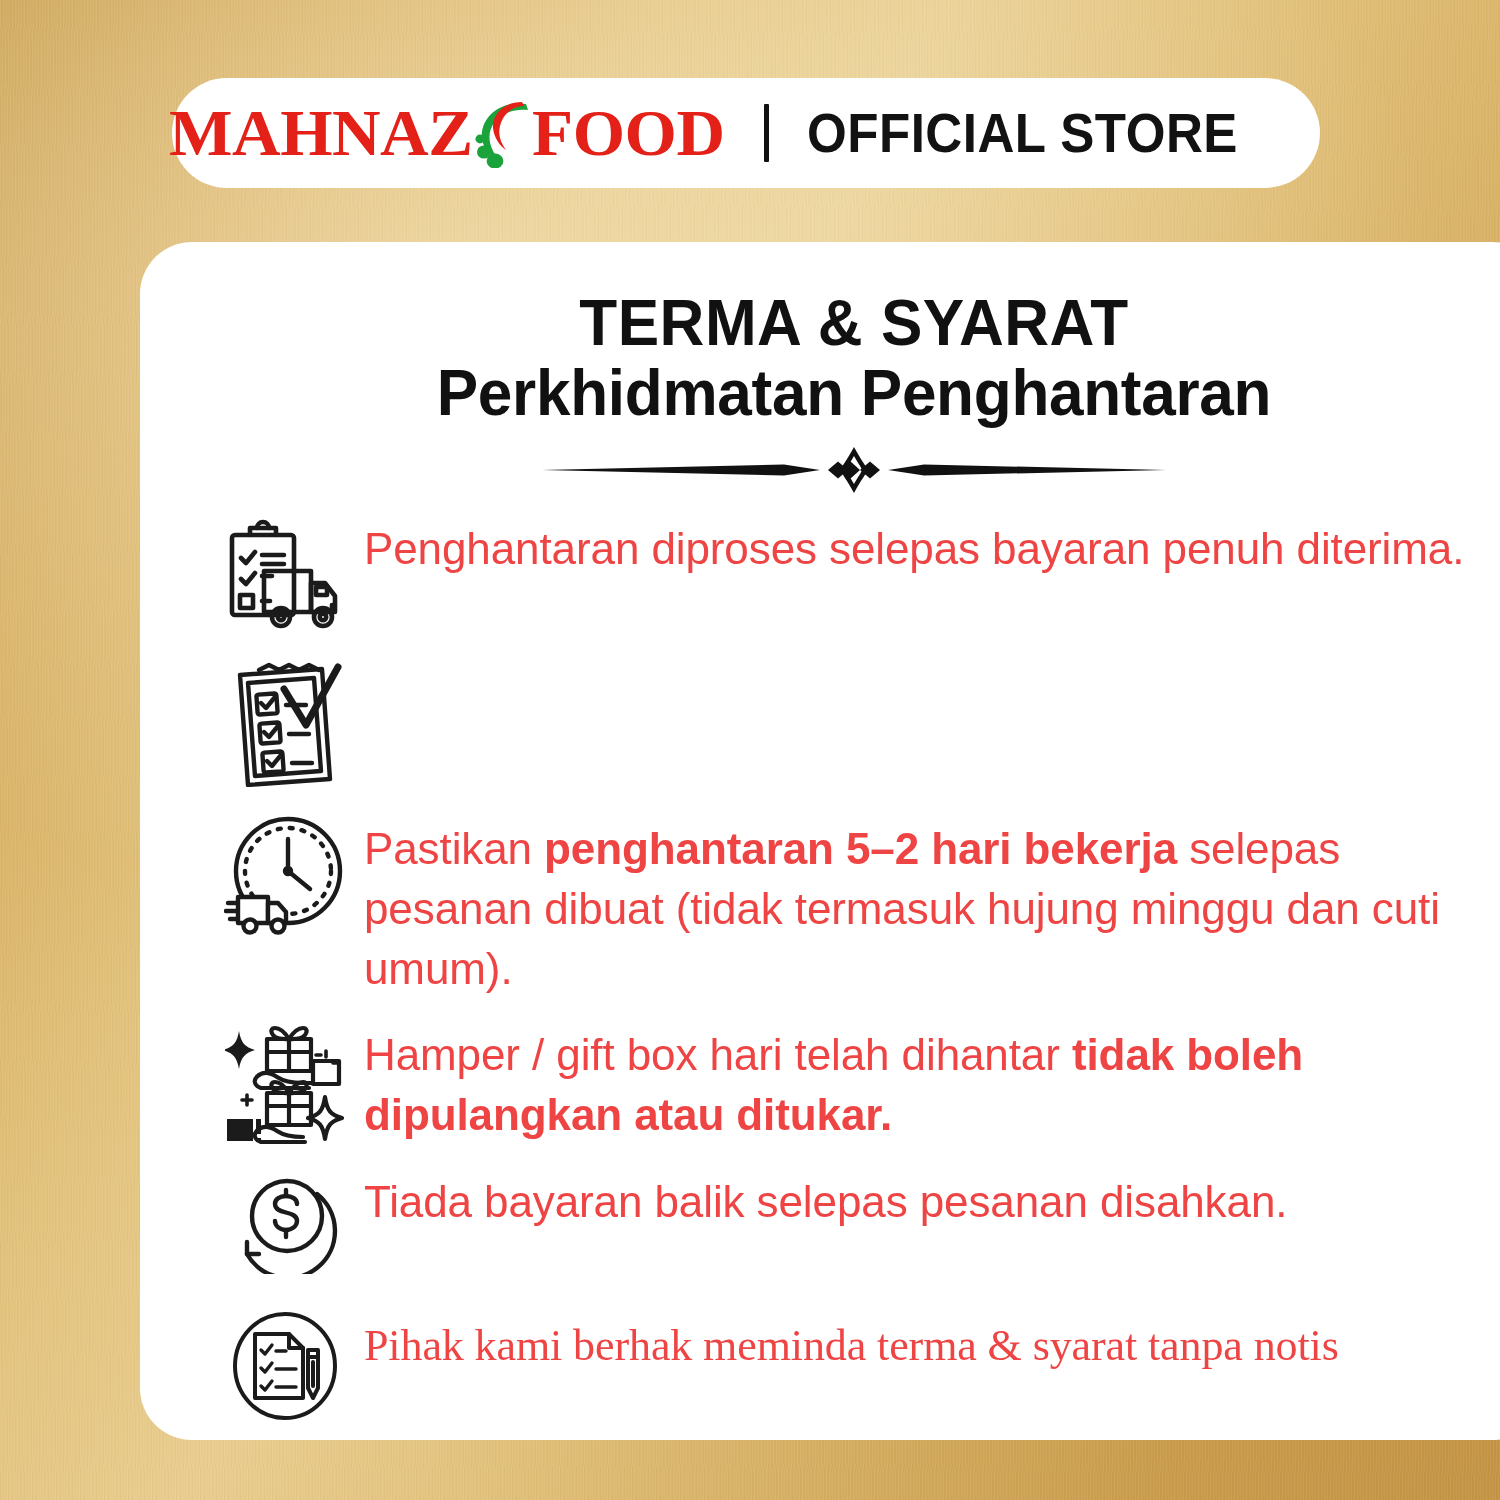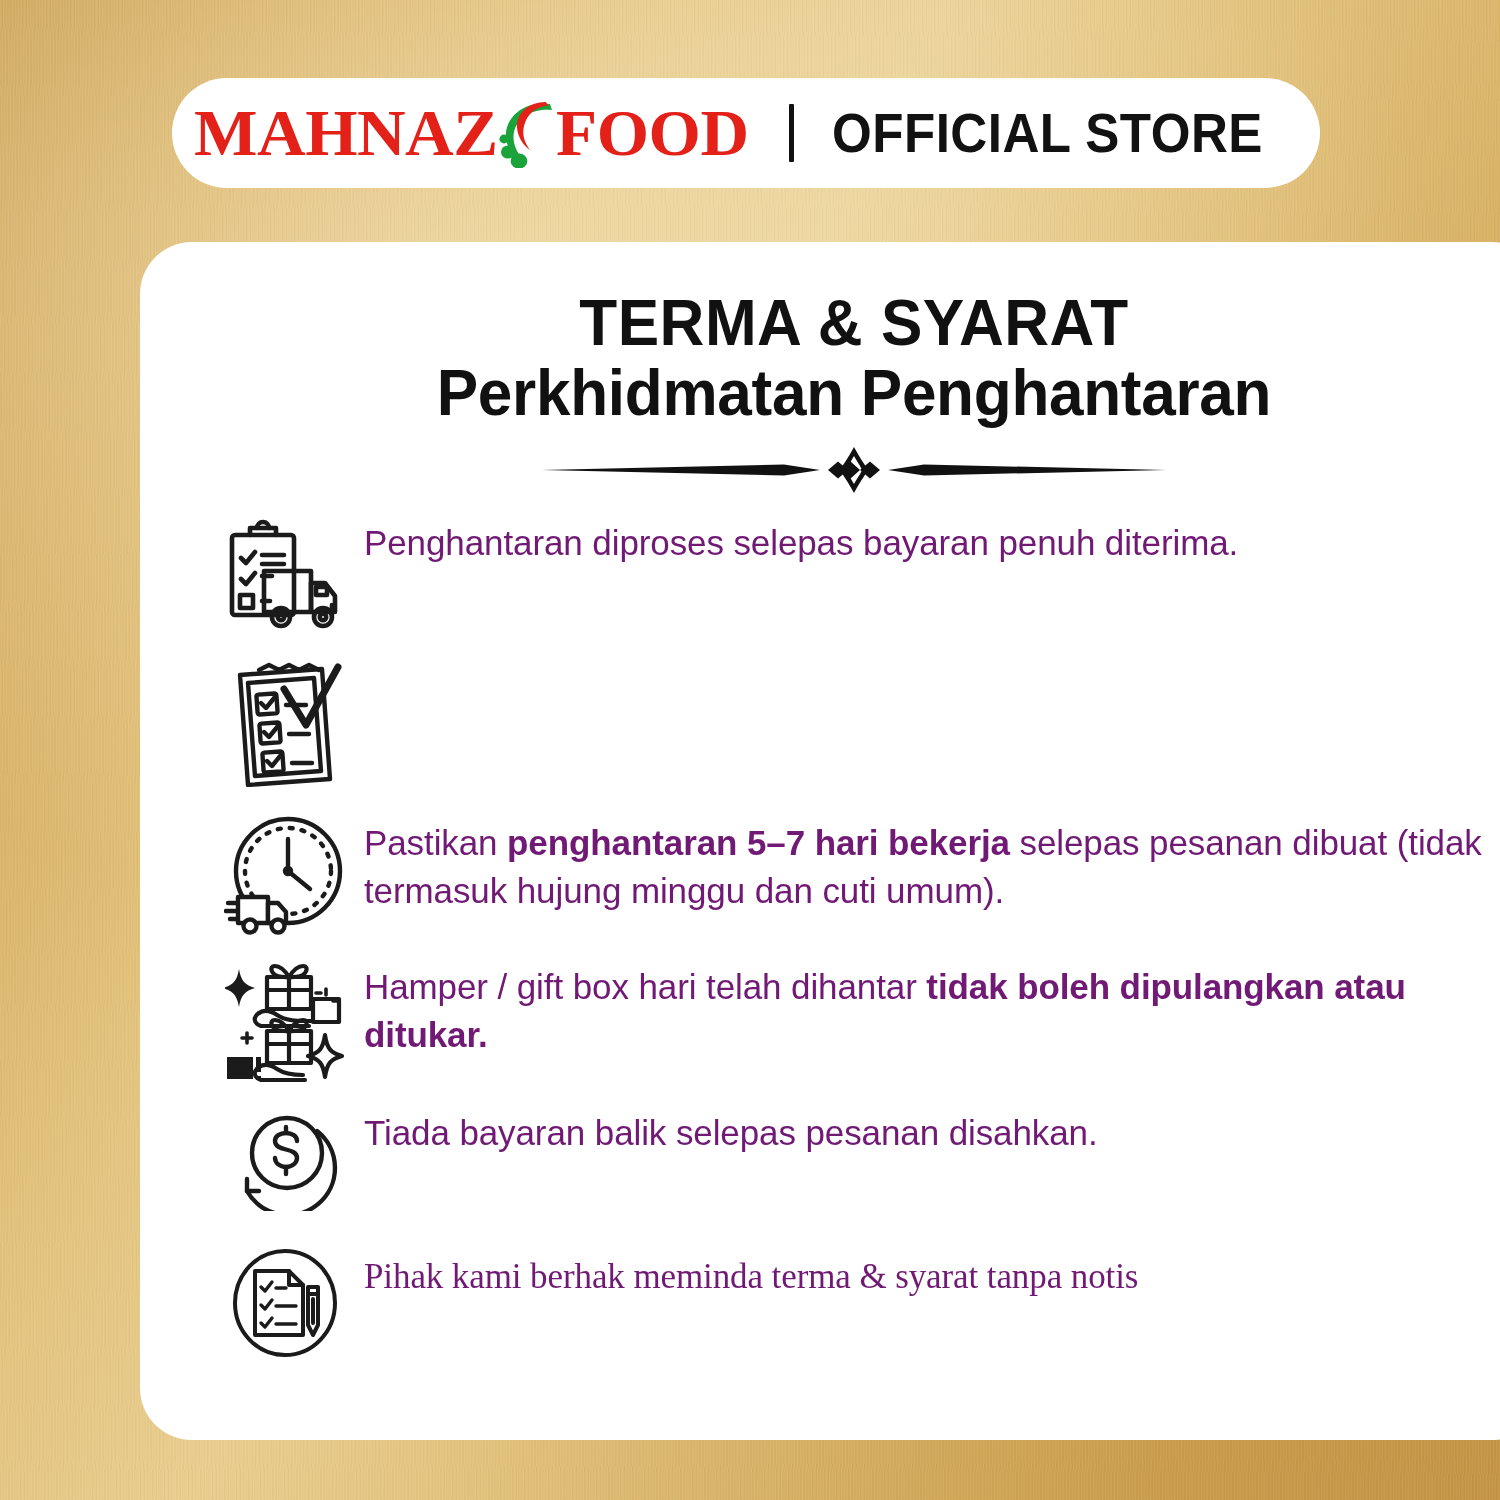--- a/index.html
+++ b/index.html
@@ -37,21 +37,21 @@
       repeating-linear-gradient(91deg, rgba(255,255,255,.55) 0 1px, rgba(0,0,0,.0) 1px 3px),
       repeating-linear-gradient(89deg, rgba(120,80,20,.35) 0 1px, rgba(0,0,0,0) 1px 4px);
   }
 
   
   #header-pill {
     position:absolute;
     left:172px; top:78px; width:1148px; height:110px;
     background:#fff;
     border-radius:55px;
-    display:flex; align-items:center; justify-content:center;
+    display:flex; align-items:center; 
     gap:12px;
   }
   .logo-row { display:flex; align-items:center; }
   .brand-mahnaz, .brand-food {
     font-weight:bold;
     font-size:66px;
     letter-spacing:-0.5px;
     line-height:1;
     color:#e32119;
     font-family:"Liberation Serif", serif;
@@ -104,23 +104,23 @@
   }
   .term-icon {
     flex: 0 0 126px;
     height:126px;
     display:flex; align-items:flex-start; justify-content:center;
     padding-top:2px;
   }
   .term-icon svg { display:block; }
   .term-text {
     flex:1;
-    font-size:35px;
+    font-size:44px;
     line-height:1.36;
-    color:#701a75;
+    color:#ef4444;
     padding-top: 8px;
     padding-left: 16px;
     letter-spacing:-0.1px;
   }
   .term-text b { font-weight:bold; }
 
   .row-1 { margin-bottom: 22px; }
   .row-2 { margin-bottom: 26px; }
   .row-3 { margin-bottom: 18px; }
   .row-4 { margin-bottom: 20px; }
@@ -225,21 +225,21 @@
           <path d="M64 58 L64 26"></path>
           <path d="M64 58 L86 76"></path>
           <circle cx="64" cy="58" r="3" fill="#1b1b1b"></circle>
           <rect x="14" y="84" width="30" height="26" fill="#fff"></rect>
           <path d="M44 90 h10 l8 9 v11 H44 Z" fill="#fff"></path>
           <circle cx="26" cy="113" r="6.5" fill="#fff"></circle>
           <circle cx="54" cy="113" r="6.5" fill="#fff"></circle>
           <path d="M4 90 h8 M2 98 h10 M6 106 h6"></path>
         </svg>
       </div>
-      <div class="term-text"><span>Pastikan </span><b>penghantaran 5–7 hari bekerja</b><span> selepas pesanan dibuat (tidak termasuk hujung minggu dan cuti umum).</span></div>
+      <div class="term-text"><span>Pastikan </span><b>penghantaran 5–2 hari bekerja</b><span> selepas pesanan dibuat (tidak termasuk hujung minggu dan cuti umum).</span></div>
     </div>
 
     <div class="term-row row-4">
       <div class="term-icon">
         <svg width="120" height="128" viewBox="0 0 120 128" fill="none" stroke="#1b1b1b" stroke-width="4.2" stroke-linecap="round" stroke-linejoin="round">
 
           <path d="M14 12 C16 24, 20 28, 30 31 C20 34, 16 38, 14 50 C12 38, 8 34, -2 31 C8 28, 12 24, 14 12 Z" fill="#1b1b1b" stroke="none"></path>
 
           <rect x="42" y="20" width="44" height="32"></rect>
           <path d="M64 20 v32 M42 33 h44"></path>

